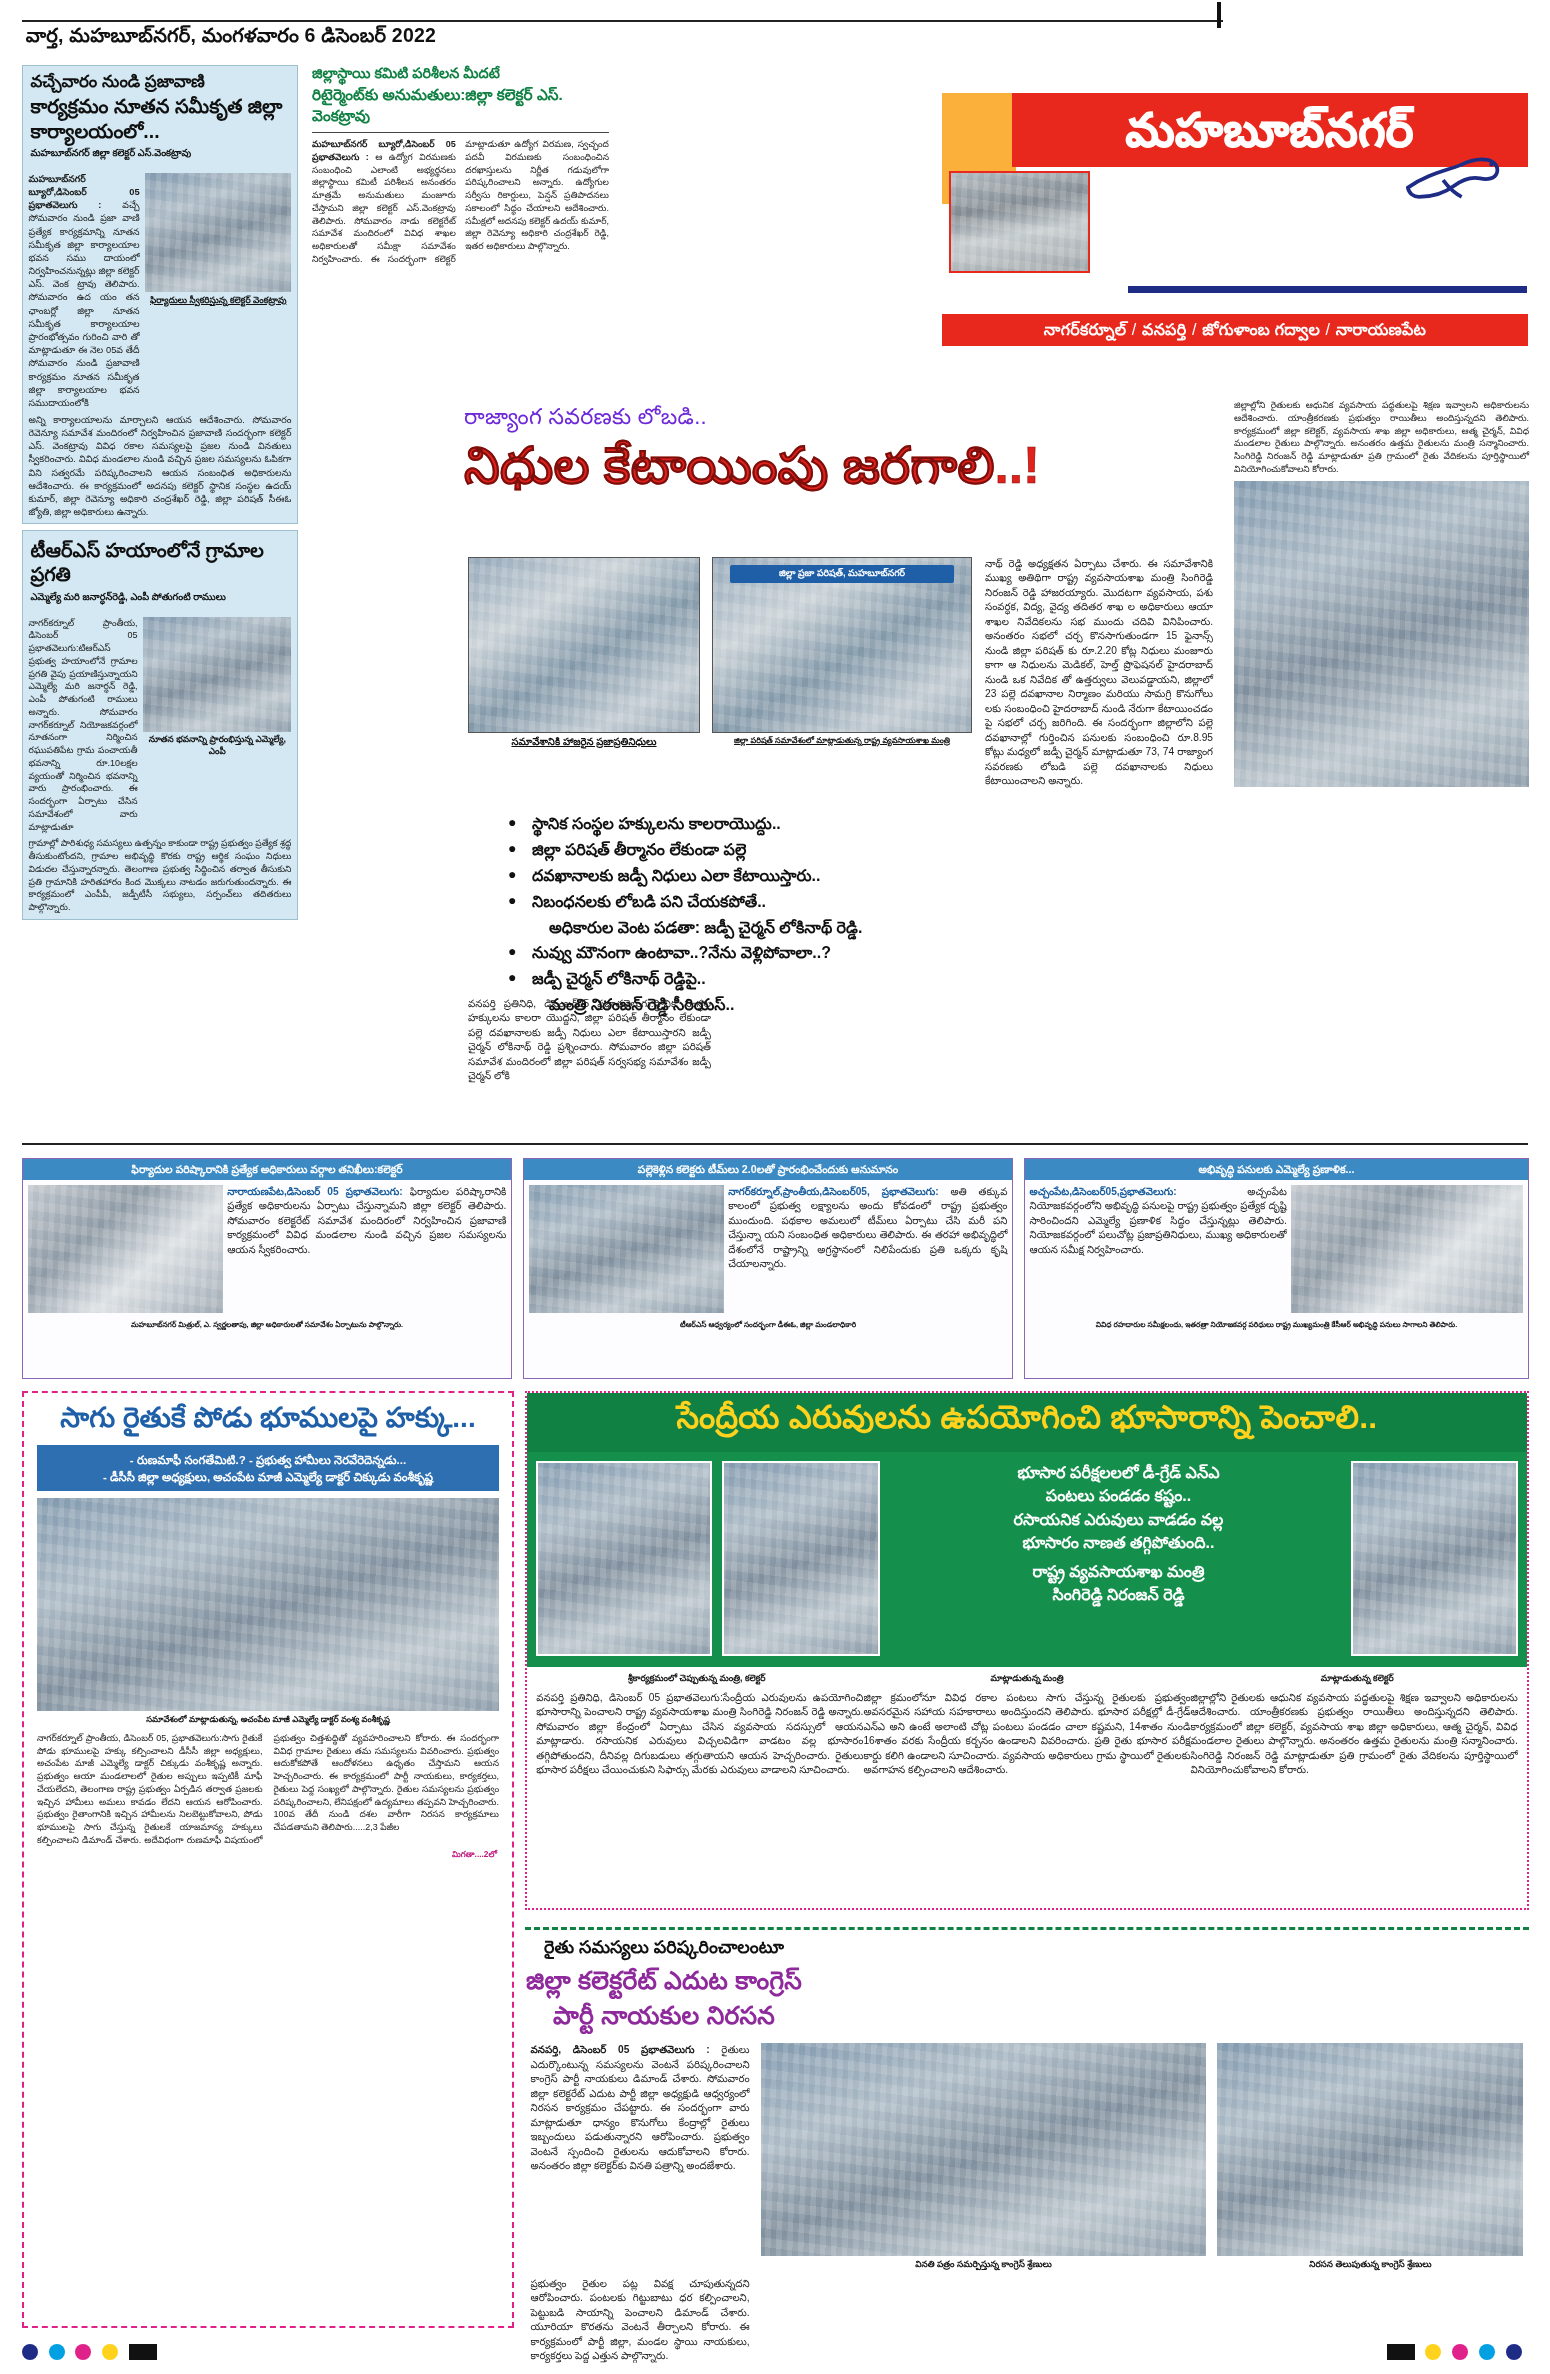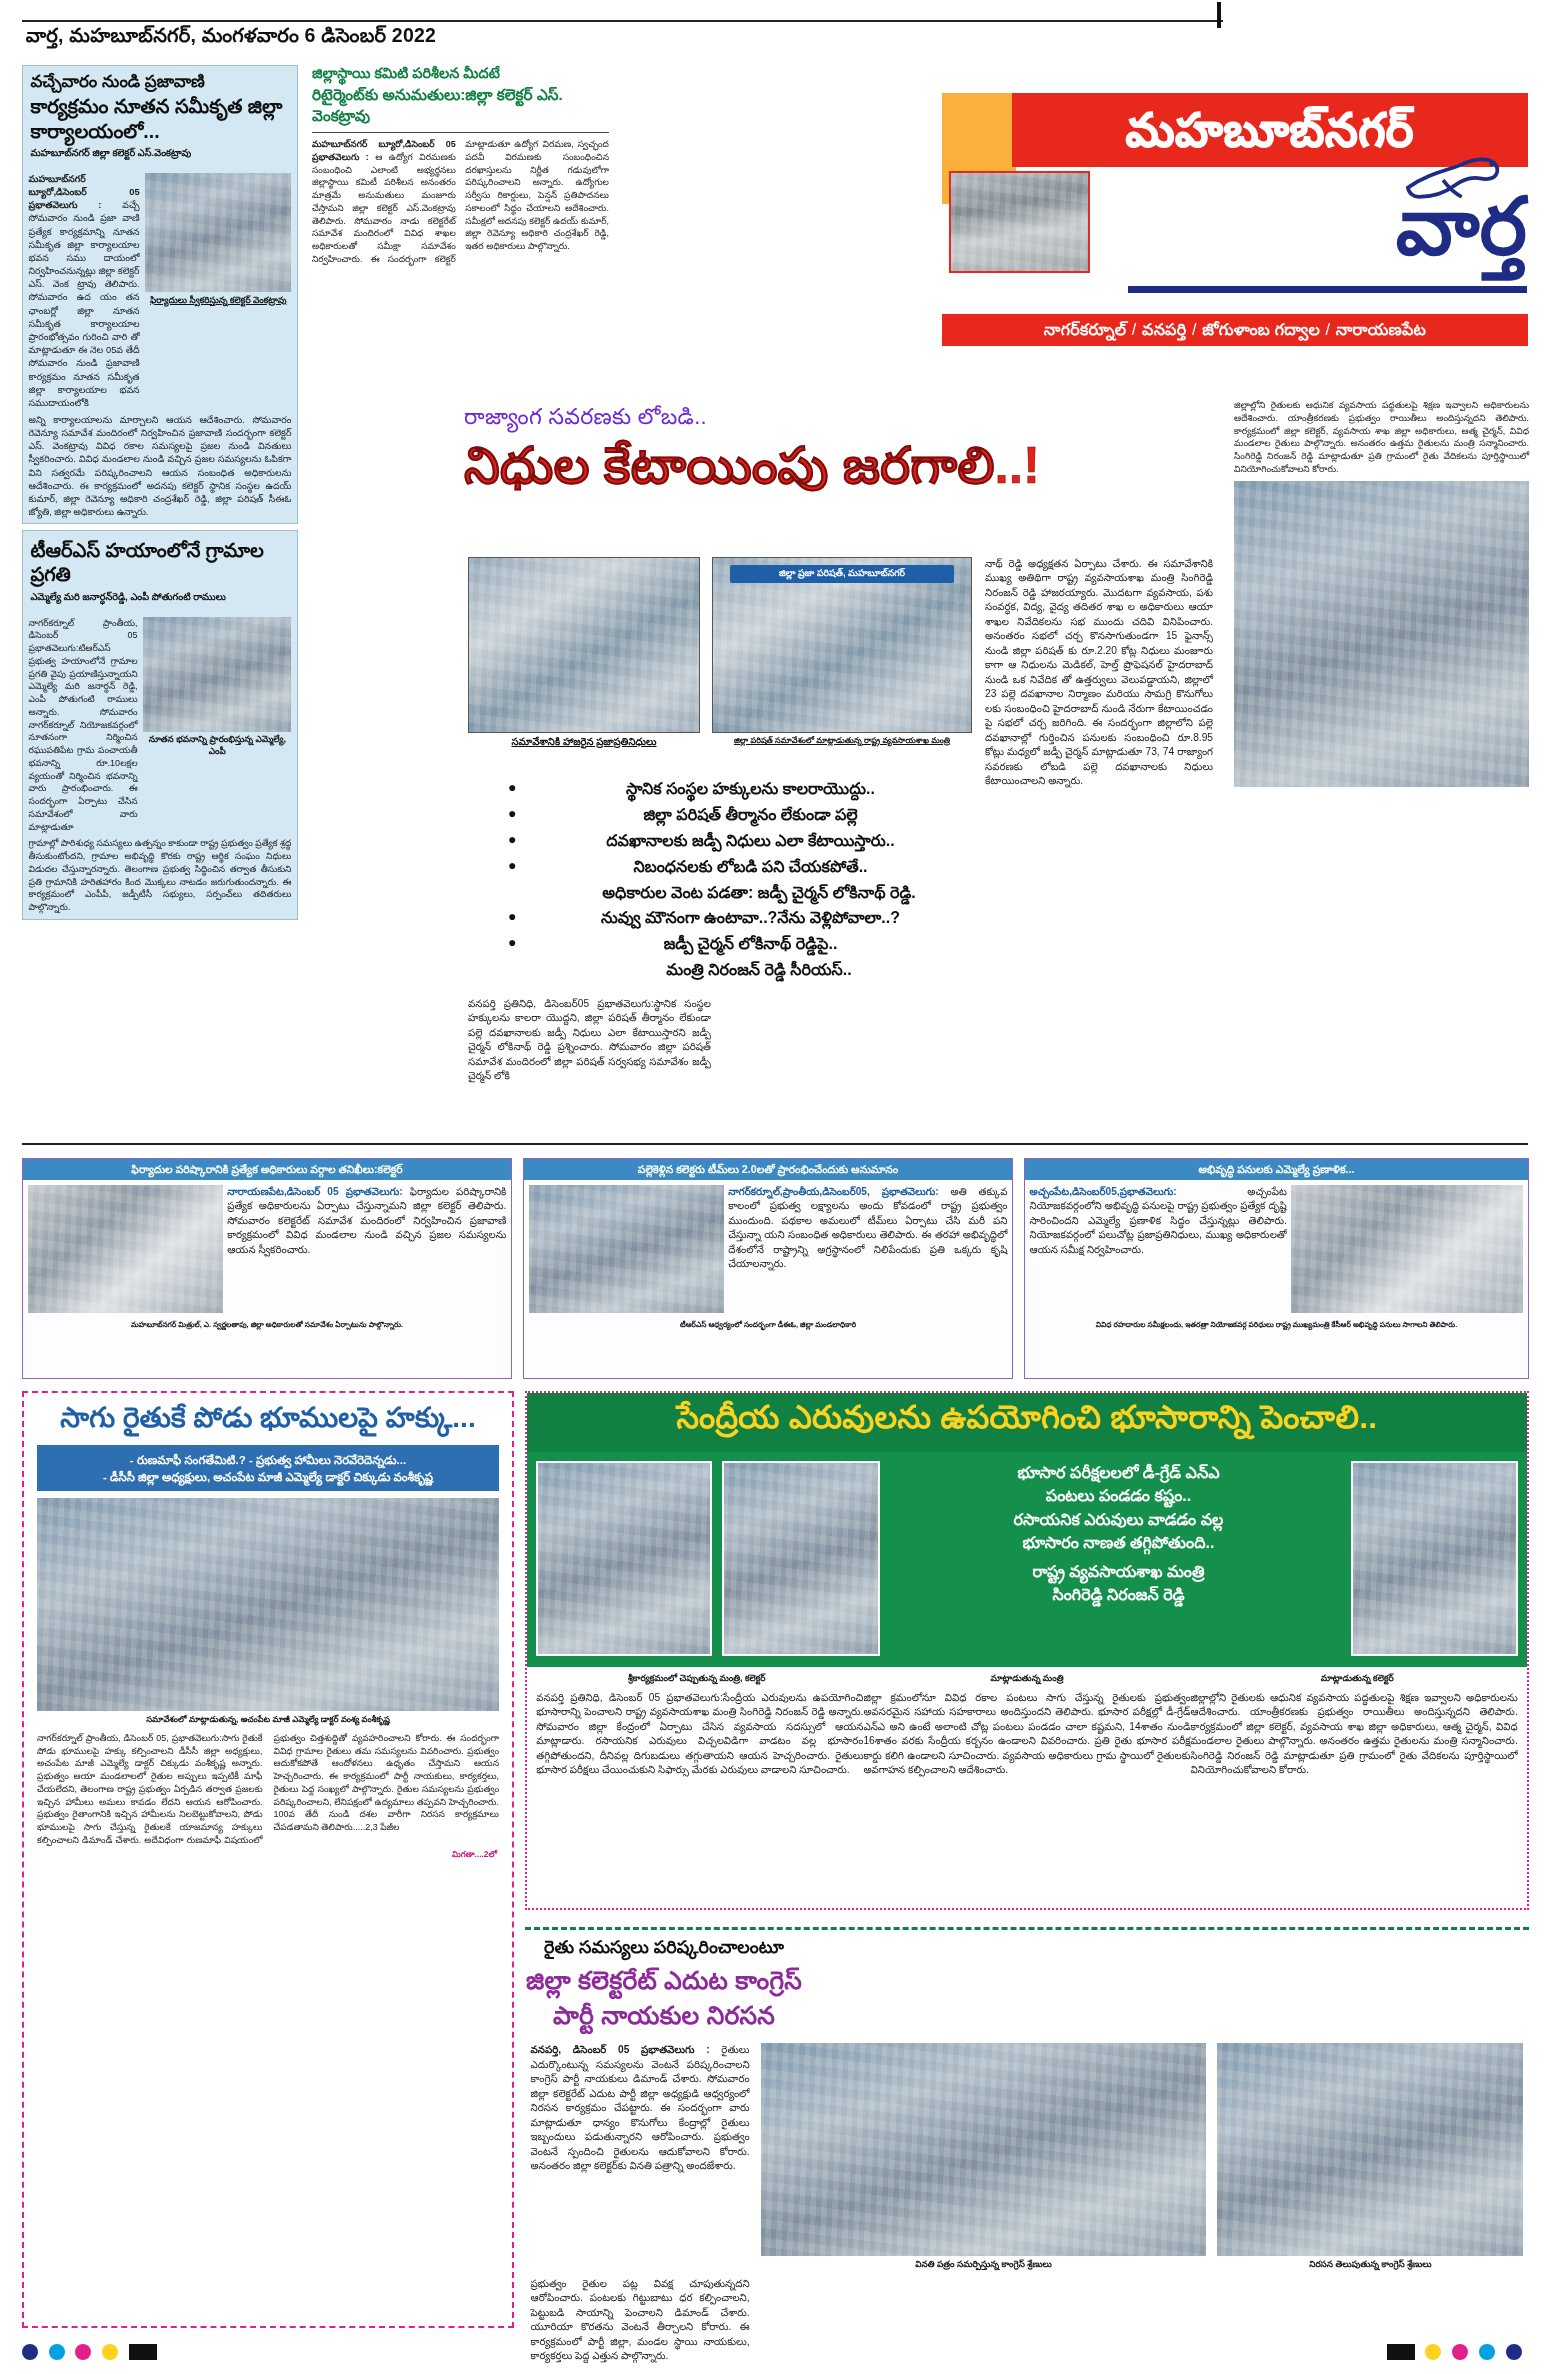--- a/index.html
+++ b/index.html
@@ -83,21 +83,21 @@
 
   
   .ghead { color:#108043; font-weight:700; }
 
   
   .bigHead { position:absolute; left:464px; top:404px; width:770px; }
   .bigHead .kicker { font-size:22px; font-weight:400; color:#6d28d9; letter-spacing:0.3px; }
   .bigHead .main   { font-size:51px; font-weight:800; color:#e2211c; line-height:1.05; margin-top:3.7px;
                      -webkit-text-stroke:0.6px #7a0f0c;}
 
-  .bullets { position:absolute; left:468px; top:762px; width:501px;text-align:center; }
+  .bullets { position:absolute; left:468px; top:797px; width:501px; }
   .bullets li { list-style:none; font-size:16px; font-weight:700; line-height:1.5; margin:0 0 1.9px 0; position:relative; padding-left:24px;}
   .bullets li:before { content:"●"; position:absolute; left:0; top:0; font-size:14px; }
   .bullets li.noBul { padding-left:41px; }
   .bullets li.noBul:before { content:""; }
 
   
   .row3 { position:absolute; left:22px; top:1158px; width:1506px; height:221px; }
   .bx3 { position:absolute; top:0; height:221px; border:1.9px solid #8e66b8; background:#fdfdff; }
   .bx3 .bar { background:#3b8ac4; color:#fff; font-size:10.7px; font-weight:700; text-align:center; padding:3.7px 4.6px; line-height:1.3; }
   .bx3 .bar.b2 { background:#3b8ac4; }
@@ -137,21 +137,20 @@
     <div class="dateline">వార్త, మహబూబ్‌నగర్, మంగళవారం 6 డిసెంబర్ 2022</div>
     <div class="tickmark"></div>
   </div>
 
   <div class="masthead">
     <div class="mh-orange"></div>
     <div class="mh-red">
       <div class="txt">మహబూబ్‌నగర్</div>
     </div>
     <div class="photo dam mh-photo"></div>
-    <div class="mh-varta">వార్త</div>
     <div class="mh-underline"></div>
     <svg class="mh-dove" viewBox="0 0 110 58">
       <path d="M2 34 C22 20 42 16 58 10 C66 6 76 2 88 4 C96 6 100 12 98 18 C96 24 88 26 80 24 C70 22 60 26 52 32 C44 38 30 44 14 44 C8 44 3 40 2 34 Z" fill="none" stroke="#1f2c86" stroke-width="4"></path>
       <circle cx="92" cy="9" r="2.2" fill="#1f2c86"></circle>
       <path d="M40 26 C46 34 52 40 60 44" fill="none" stroke="#1f2c86" stroke-width="4"></path>
     </svg>
     <div class="mh-strip">
       <span>నాగర్‌కర్నూల్</span><span class="sep">/</span><span>వనపర్తి</span><span class="sep">/</span><span>జోగుళాంబ గద్వాల</span><span class="sep">/</span><span>నారాయణపేట</span>
     </div>
   </div>

